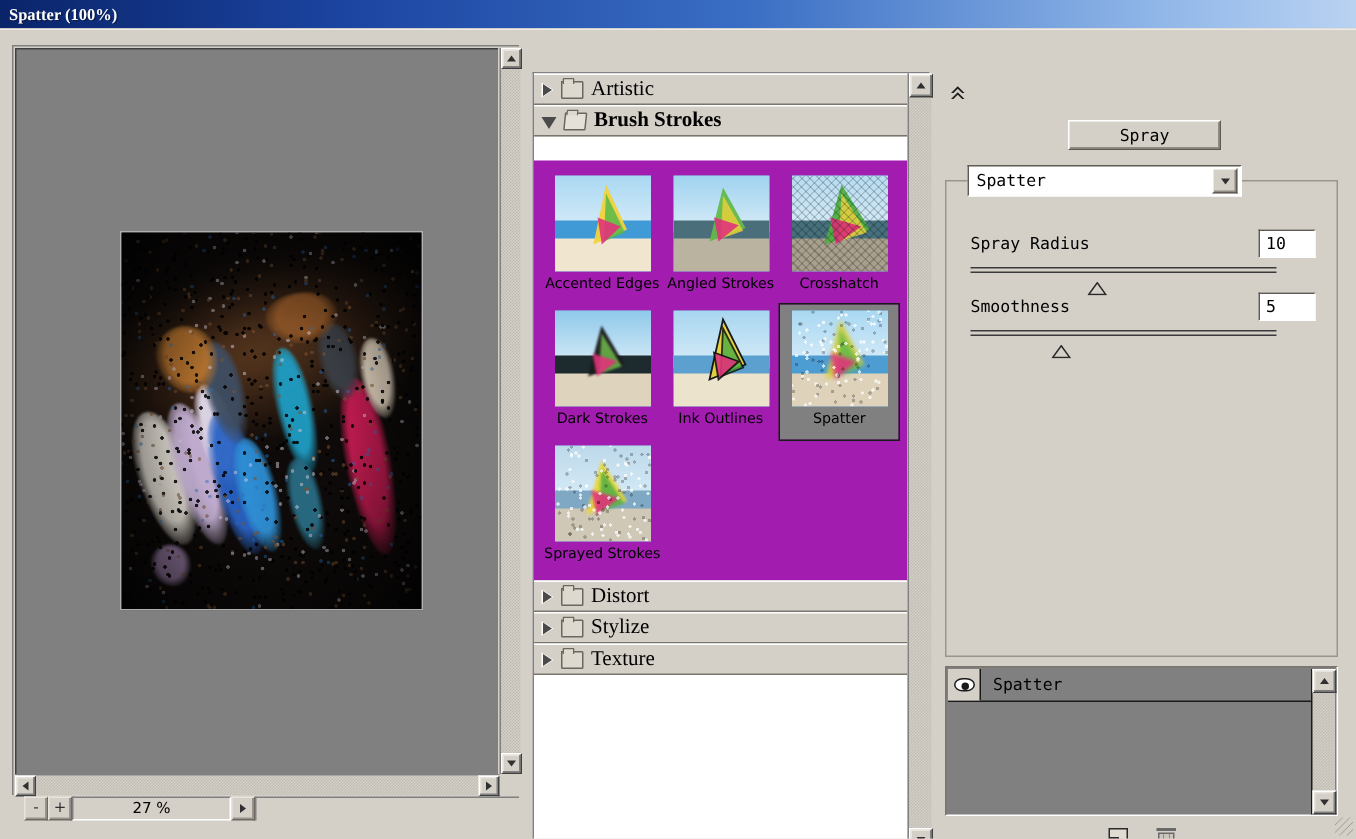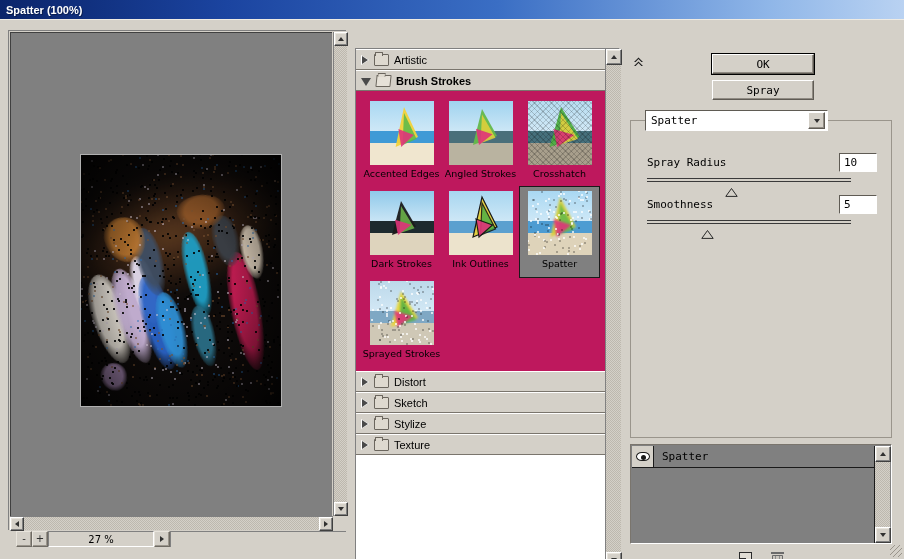--- a/index.html
+++ b/index.html
@@ -15,21 +15,21 @@
   }
 
   
   #titlebar {
     position: absolute; left: 0; top: 0; width: 904px; height: 19px;
     background: linear-gradient(to right, #0a246a 0%, #1b44a0 25%, #3a6ec4 55%, #8fb6e8 85%, #b9d2f2 100%);
     display: flex; align-items: center;
   }
   #titlebar .ttl {
     color: #ffffff;
-    font-family: Liberation Sans, sans-serif;
+    font-family: Liberation Serif, serif;
     font-weight: bold;
     font-size: 11px;
     padding-left: 6px;
     letter-spacing: 0px;
     text-shadow: 1px 1px 0 rgba(0,0,0,0.35);
   }
 
   
   #client {
     position: absolute; left: 0; top: 19px; width: 904px; height: 540px;
@@ -171,28 +171,28 @@
     border: 1px solid #6b665e;
     border-radius: 0 1px 1px 1px;
   }
   .folder::before {
     content: ""; position: absolute; left: 0px; top: -3px; width: 6px; height: 3px;
     background: #ded9cf; border: 1px solid #6b665e; border-bottom: none;
     border-radius: 1px 1px 0 0;
   }
   .folder.open { transform: skewX(-6deg); background: #e6e1d8; }
   .cat-label {
-    font-family: Liberation Sans, sans-serif;
-    font-size: 11px; color: #000;
+    font-family: Liberation Serif, serif;
+    font-size: 14px; color: #000;
   }
   .cat-label.bold { font-weight: bold; }
 
   .thumb-grid {
-    padding: 6px 0 4px 6px; background: #be185d;
-    display: flex; flex-wrap: wrap;
+    padding: 6px 0 4px 6px; background: #a21caf;
+    display: flex; flex-wrap: wrap; margin-top: 16px;
   }
   .thumb-cell {
     width: 79px; height: 90px;
     display: flex; flex-direction: column; align-items: center;
     padding-top: 4px;
   }
   .thumb-cell.selected { background: #808080; outline: 1px solid #1a1a1a; }
   .thumb-img {
     width: 64px; height: 64px; overflow: hidden; position: relative;
     background: #7fbde8;
@@ -534,25 +534,20 @@
           </div>
         </div>
         <div class="cat-header">
           <span class="tri tri-right"></span>
           <span class="folder"></span>
           <span class="cat-label">Distort</span>
         </div>
         <div class="cat-header">
           <span class="tri tri-right"></span>
           <span class="folder"></span>
-          <span class="cat-label">Sketch</span>
-        </div>
-        <div class="cat-header">
-          <span class="tri tri-right"></span>
-          <span class="folder"></span>
           <span class="cat-label">Stylize</span>
         </div>
         <div class="cat-header">
           <span class="tri tri-right"></span>
           <span class="folder"></span>
           <span class="cat-label">Texture</span>
         </div>
       </div>
 
     <div id="browser-vscroll">
@@ -567,23 +562,20 @@
 
   <div id="right-pane">
 
     <div id="collapse-icon">
       <svg width="13" height="12" viewBox="0 0 13 12">
         <path d="M2 6 L6.5 1.5 L11 6 L9.4 6 L6.5 3.1 L3.6 6 Z" fill="#1a1a1a"></path>
         <path d="M2 10 L6.5 5.5 L11 10 L9.4 10 L6.5 7.1 L3.6 10 Z" fill="#1a1a1a"></path>
       </svg>
     </div>
 
-    <div class="p-btn" id="ok-btn">
-      <span>OK</span>
-    </div>
     <div class="p-btn" id="cancel-btn">
       <span>Spray</span>
     </div>
 
     <div id="settings-box">
 
       <div id="filter-select">
         <span class="sel-text">Spatter</span>
         <span id="select-arrow">
           <span class="sb-arrow down"></span>

